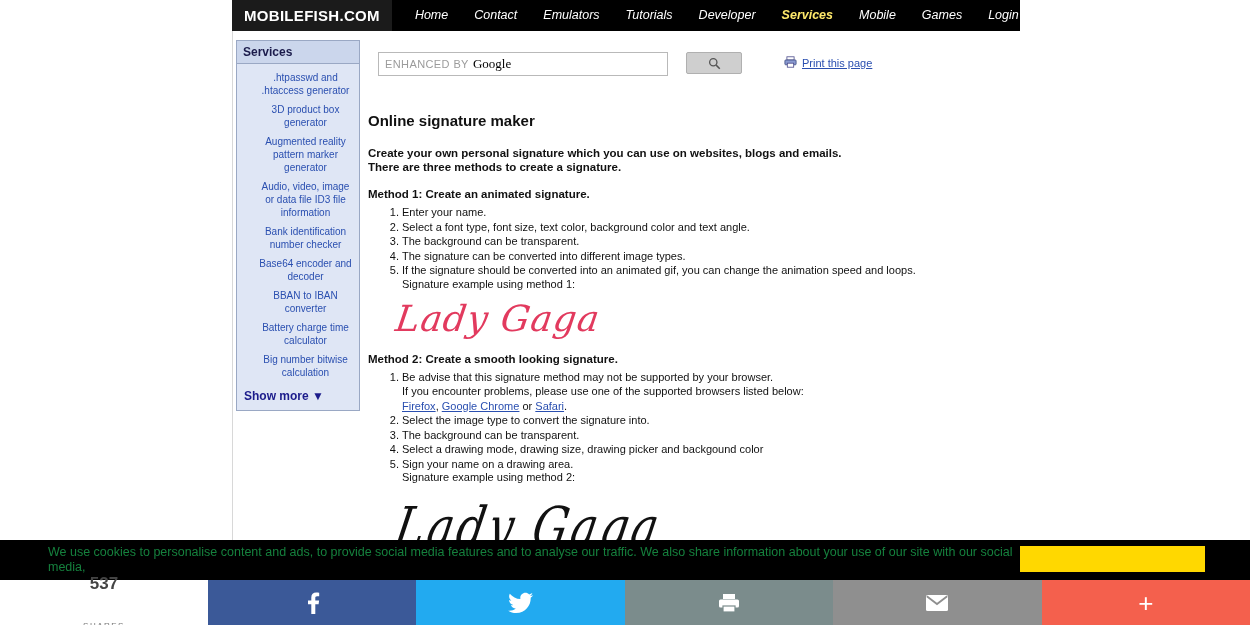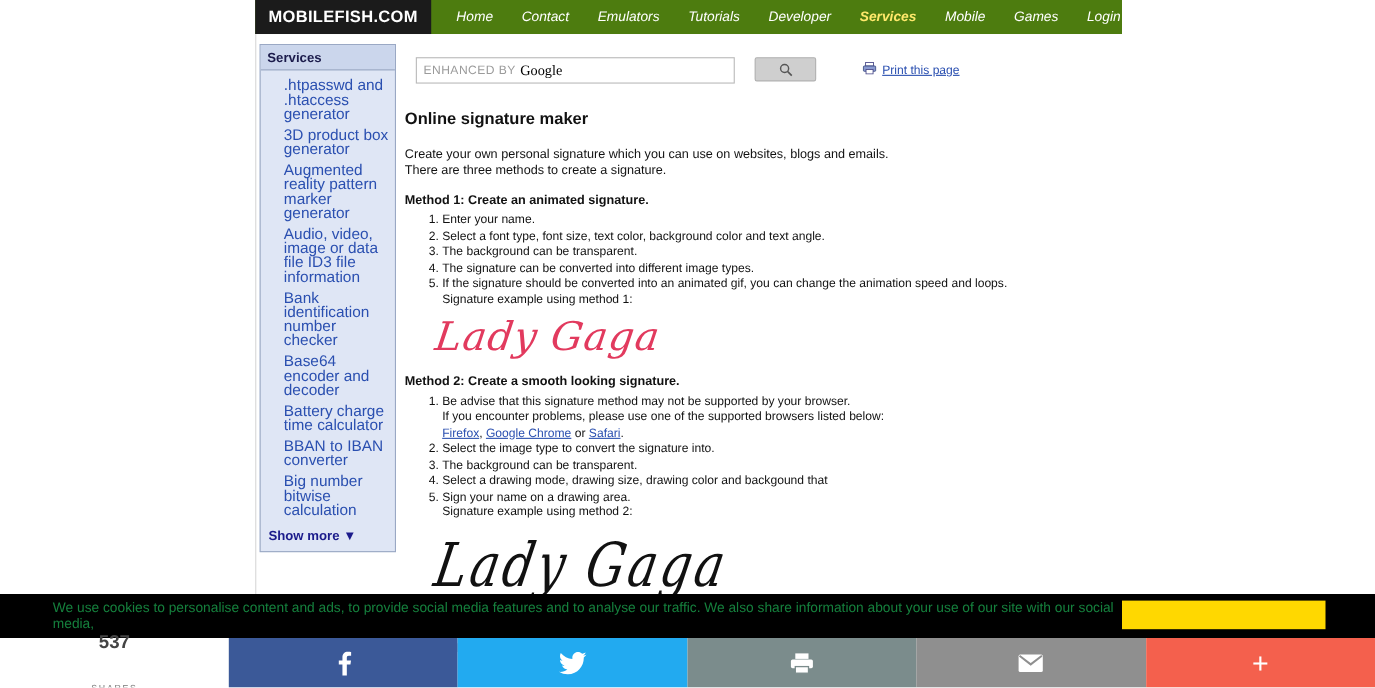--- a/index.html
+++ b/index.html
@@ -13,21 +13,21 @@
   #page {
     position: relative;
     width: 1250px; height: 625px;
     background: #ffffff;
   }
 
   
   .topbar {
     position: absolute; top: 0; left: 232px;
     width: 788px; height: 31px;
-    background: #4d7c0f;
+    background: #000000;
     display: flex; align-items: stretch;
   }
   .brand {
     background: #1b1b1b;
     color: #ffffff;
     font-weight: bold;
     font-size: 15px;
     letter-spacing: 0.3px;
     display: flex; align-items: center;
     padding: 0 12px;
@@ -68,24 +68,25 @@
     background: #cbd6ec;
     border-bottom: 1px solid #9aa8c4;
     font-size: 12px;
     font-weight: bold;
     color: #1b1b4b;
     padding: 4px 6px;
   }
   .sidebar-list { padding: 4px 0 2px 0; }
   .sidebar-item {
     color: #2a4fb0;
-    font-size: 14px;
+    font-size: 10px;
     line-height: 13px;
     padding: 3px 6px 3px 21px;
     cursor: pointer;
+    text-align: center;
   }
   .sidebar-more {
     color: #1b1b8b;
     font-size: 12px;
     font-weight: bold;
     padding: 5px 7px 7px 7px;
     cursor: pointer;
   }
 
   
@@ -132,26 +133,27 @@
 
   
   .content {
     position: absolute; top: 100px; left: 368px;
     width: 600px;
     color: #111;
   }
   h1.title {
     font-size: 15px;
     font-weight: bold;
-    margin: 0 0 18px 0;
+    margin: 12px 0 18px 0;
   }
   p.intro {
     font-size: 11.5px;
     line-height: 13.5px;
     margin: 0 0 14px 0;
+    font-weight: bold;
   }
   h2.method {
     font-size: 11.5px;
     font-weight: bold;
     margin: 0 0 5px 0;
   }
   ol.steps {
     margin: 0 0 0 0;
     padding-left: 34px;
     font-size: 11px;
@@ -280,22 +282,22 @@
 
   <div class="sidebar">
     <div class="sidebar-title">Services</div>
     <div class="sidebar-list">
       <div class="sidebar-item">.htpasswd and .htaccess generator</div>
       <div class="sidebar-item">3D product box generator</div>
       <div class="sidebar-item">Augmented reality pattern marker generator</div>
       <div class="sidebar-item">Audio, video, image or data file ID3 file information</div>
       <div class="sidebar-item">Bank identification number checker</div>
       <div class="sidebar-item">Base64 encoder and decoder</div>
+      <div class="sidebar-item">BBAN to IBAN converter</div>
       <div class="sidebar-item">Battery charge time calculator</div>
-      <div class="sidebar-item">BBAN to IBAN converter</div>
       <div class="sidebar-item">Big number bitwise calculation</div>
     </div>
     <div class="sidebar-more">Show more ▼</div>
   </div>
 
   <div class="searchrow">
     <div class="search-input">
       <span class="eb">Enhanced by</span>
       <span class="gl">Google</span>
     </div>
@@ -343,21 +345,21 @@
       <ol class="steps">
         <li>
           <span>Be advise that this signature method may not be supported by your browser.</span>
           <div class="subnote" style="padding-left:0">
             <span>If you encounter problems, please use one of the supported browsers listed below:</span><br>
             <a href="#">Firefox</a><span>, </span><a href="#">Google Chrome</a><span> or </span><a href="#">Safari</a><span>.</span>
           </div>
         </li>
         <li>Select the image type to convert the signature into.</li>
         <li>The background can be transparent.</li>
-        <li>Select a drawing mode, drawing size, drawing color and backgound that</li>
+        <li>Select a drawing mode, drawing size, drawing picker and backgound color</li>
         <li>Sign your name on a drawing area.</li>
       </ol>
       <div class="examplelabel">Signature example using method 2:</div>
       <div class="sig2">Lady Gaga</div>
     </div>
 
     <div class="block-m3">
       <h2 class="method">Method 3: Create a pixelated signature.</h2>
       <ol class="steps">
         <li>Select a color in the signature color picker.</li>

